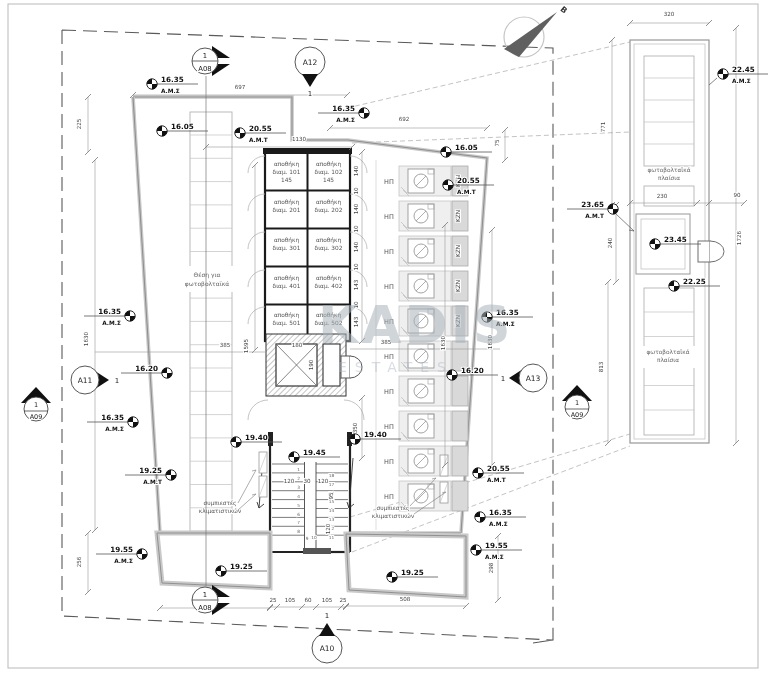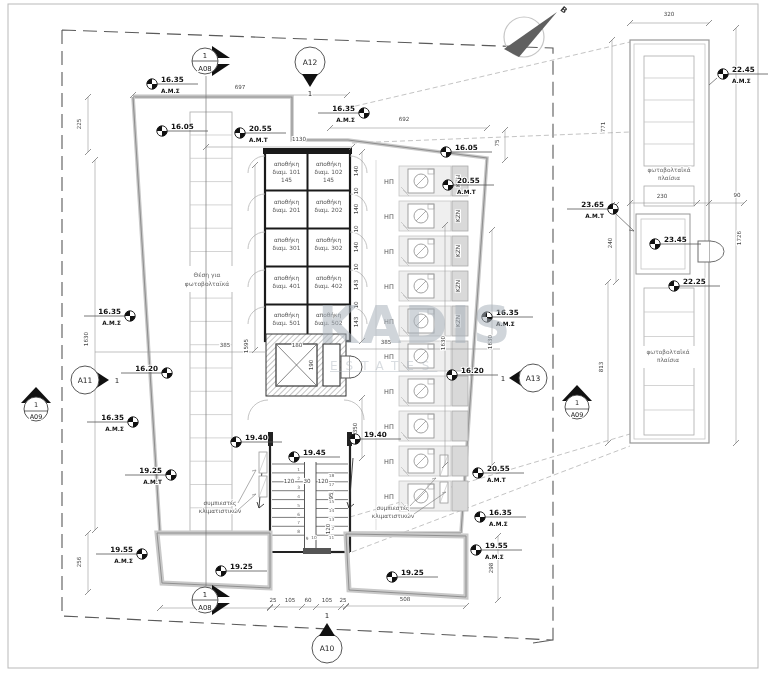--- a/index.html
+++ b/index.html
@@ -3,21 +3,21 @@
 <meta charset="utf-8">
 <style>
   html,body{margin:0;padding:0;background:#fff;}
   .stage{position:relative;width:768px;height:680px;background:#ffffff;overflow:hidden;
          font-family:"DejaVu Sans",sans-serif;}
   svg text{font-family:"DejaVu Sans",sans-serif;}
   .halo{paint-order:stroke;stroke:#ffffff;stroke-width:2px;}
   .wm{position:absolute;left:318px;top:299px;width:220px;text-align:left;pointer-events:none;
       color:rgba(170,179,188,0.55);line-height:1;}
   .wm .l1{font-size:52px;font-weight:bold;letter-spacing:3px;}
-  .wm .l2{font-size:12px;letter-spacing:8px;margin-top:9px;margin-left:12px;color:rgba(170,179,188,0.45);text-decoration:underline;}
+  .wm .l2{font-size:14px;letter-spacing:8px;margin-top:9px;margin-left:20px;color:rgba(170,179,188,0.45);}
 </style>
 </head>
 <body>
 
 <div class="stage">
   <svg id="plan" width="768" height="680" viewBox="0 0 768 680">
       <g>
         <rect x="8" y="4" width="750" height="664" fill="none" stroke="#b9b9b9" stroke-width="1"></rect>
       </g>
       <g>

